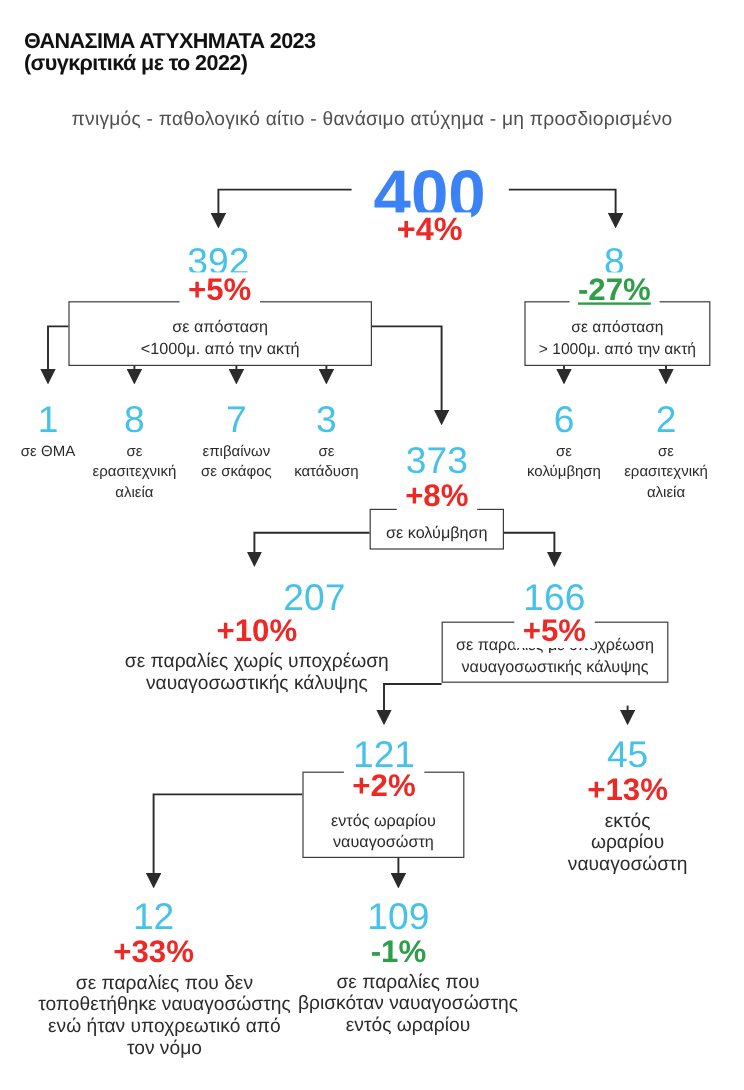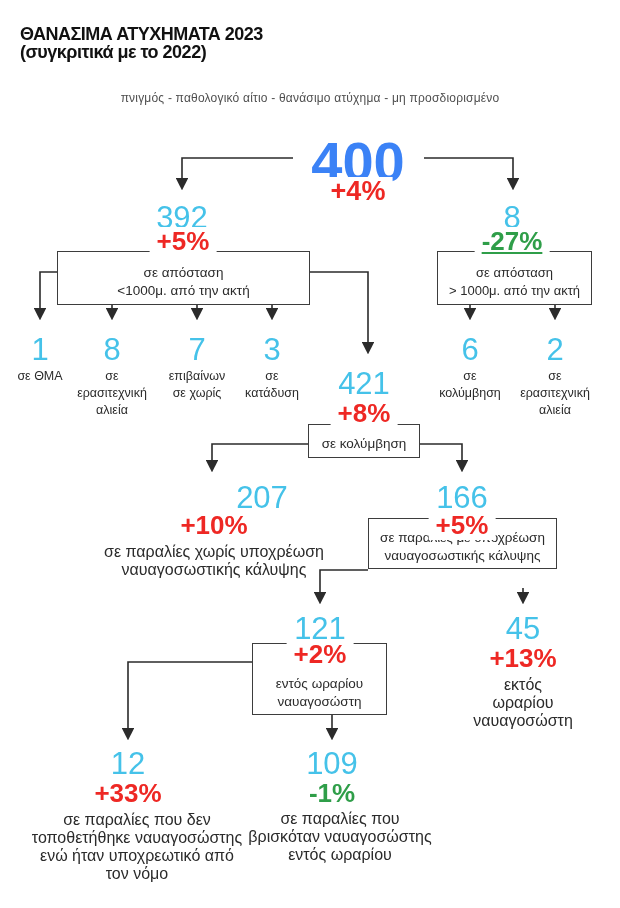--- a/index.html
+++ b/index.html
@@ -2,21 +2,21 @@
 <html><head>
 <meta charset="utf-8">
 <style>
   html,body{margin:0;padding:0;background:#ffffff;}
   .stage{
     position:relative;width:620px;height:908px;margin:0 auto;background:#ffffff;
     font-family:"Liberation Sans",sans-serif;color:#2b2b2b;overflow:hidden;
   }
   .abs{position:absolute;transform:translateX(-50%);white-space:nowrap;}
   .title{font-weight:bold;font-size:18px;letter-spacing:-0.5px;color:#111;text-align:left;width:620px;left:310px;padding-left:40px;}
-  .subtitle{font-size:12px;color:#4f4f4f;text-align:center;width:620px;left:310px;letter-spacing:0.2px;}
+  .subtitle{font-size:16px;color:#4f4f4f;text-align:center;width:620px;left:310px;letter-spacing:0.2px;}
   .bignum{font-family:Liberation Sans, sans-serif;font-weight:bold;font-size:56px;line-height:1;color:#3b82f6;}
   .num{font-size:31px;line-height:1;color:#45c2e9;font-weight:500;}
   .numsm{font-size:31px;line-height:1;color:#45c2e9;font-weight:500;}
   .delta{font-weight:bold;font-size:26px;line-height:1.1;background:#fff;padding:0 7px;z-index:3;}
   .red{color:#ee2824;}
   .green{color:#2f9e49;}
   .lbl{font-size:12.5px;line-height:17px;text-align:center;white-space:pre-line;color:#2b2b2b;}
   .lbl2{font-size:16px;line-height:18px;text-align:center;white-space:pre-line;color:#2b2b2b;}
   .box{position:absolute;border:1.6px solid #3d3d3d;box-sizing:border-box;display:flex;align-items:center;justify-content:center;z-index:1;background:transparent;}
   .boxtext{width:100%;text-align:center;font-size:13.5px;line-height:18px;white-space:pre-line;color:#2b2b2b;}
@@ -76,36 +76,36 @@
   <div class="abs numsm" style="left:40px;top:334px;">1</div>
   <div class="abs lbl" style="left:40px;top:368px;">σε ΘΜΑ</div>
 
   <div class="abs numsm" style="left:112px;top:334px;">8</div>
   <div class="abs lbl" style="left:112px;top:368px;">σε
 ερασιτεχνική
 αλιεία</div>
 
   <div class="abs numsm" style="left:197px;top:334px;">7</div>
   <div class="abs lbl" style="left:197px;top:368px;">επιβαίνων
-σε χωρίς</div>
+σε σκάφος</div>
 
   <div class="abs numsm" style="left:272px;top:334px;">3</div>
   <div class="abs lbl" style="left:272px;top:368px;">σε
 κατάδυση</div>
 
   <div class="abs numsm" style="left:470px;top:334px;">6</div>
   <div class="abs lbl" style="left:470px;top:368px;">σε
 κολύμβηση</div>
 
   <div class="abs numsm" style="left:555px;top:334px;">2</div>
   <div class="abs lbl" style="left:555px;top:368px;">σε
 ερασιτεχνική
 αλιεία</div>
 
-  <div class="abs num" style="left:364px;top:368px;">421</div>
+  <div class="abs num" style="left:364px;top:368px;">373</div>
   <div class="abs delta red" style="left:364px;top:399px;">+8%</div>
   <div class="box" style="left:308px;top:424px;width:112px;height:34px;">
     <span class="boxtext" style="padding-top:5px;">σε κολύμβηση</span>
   </div>
 
   <div class="abs num" style="left:214px;top:482px;margin-left:48px;">207</div>
   <div class="abs delta red" style="left:214px;top:511px;">+10%</div>
   <div class="abs lbl2" style="left:214px;top:543px;">σε παραλίες χωρίς υποχρέωση
 ναυαγοσωστικής κάλυψης</div>
 

